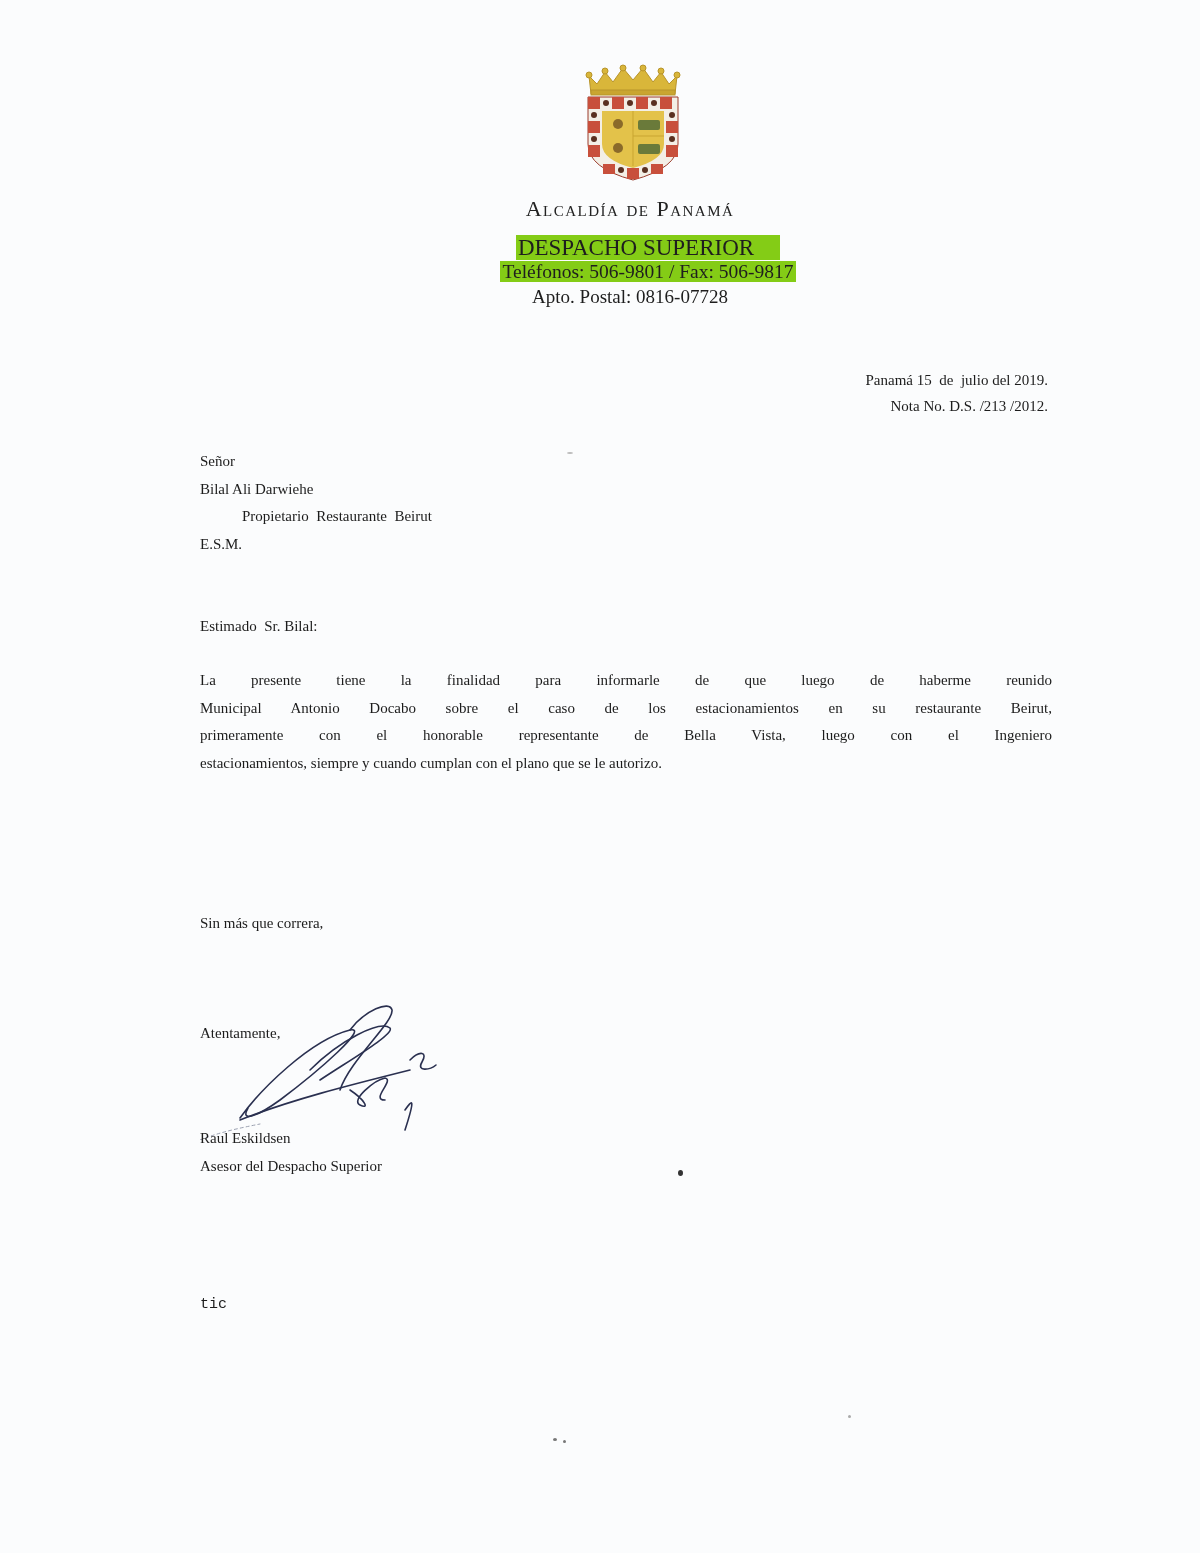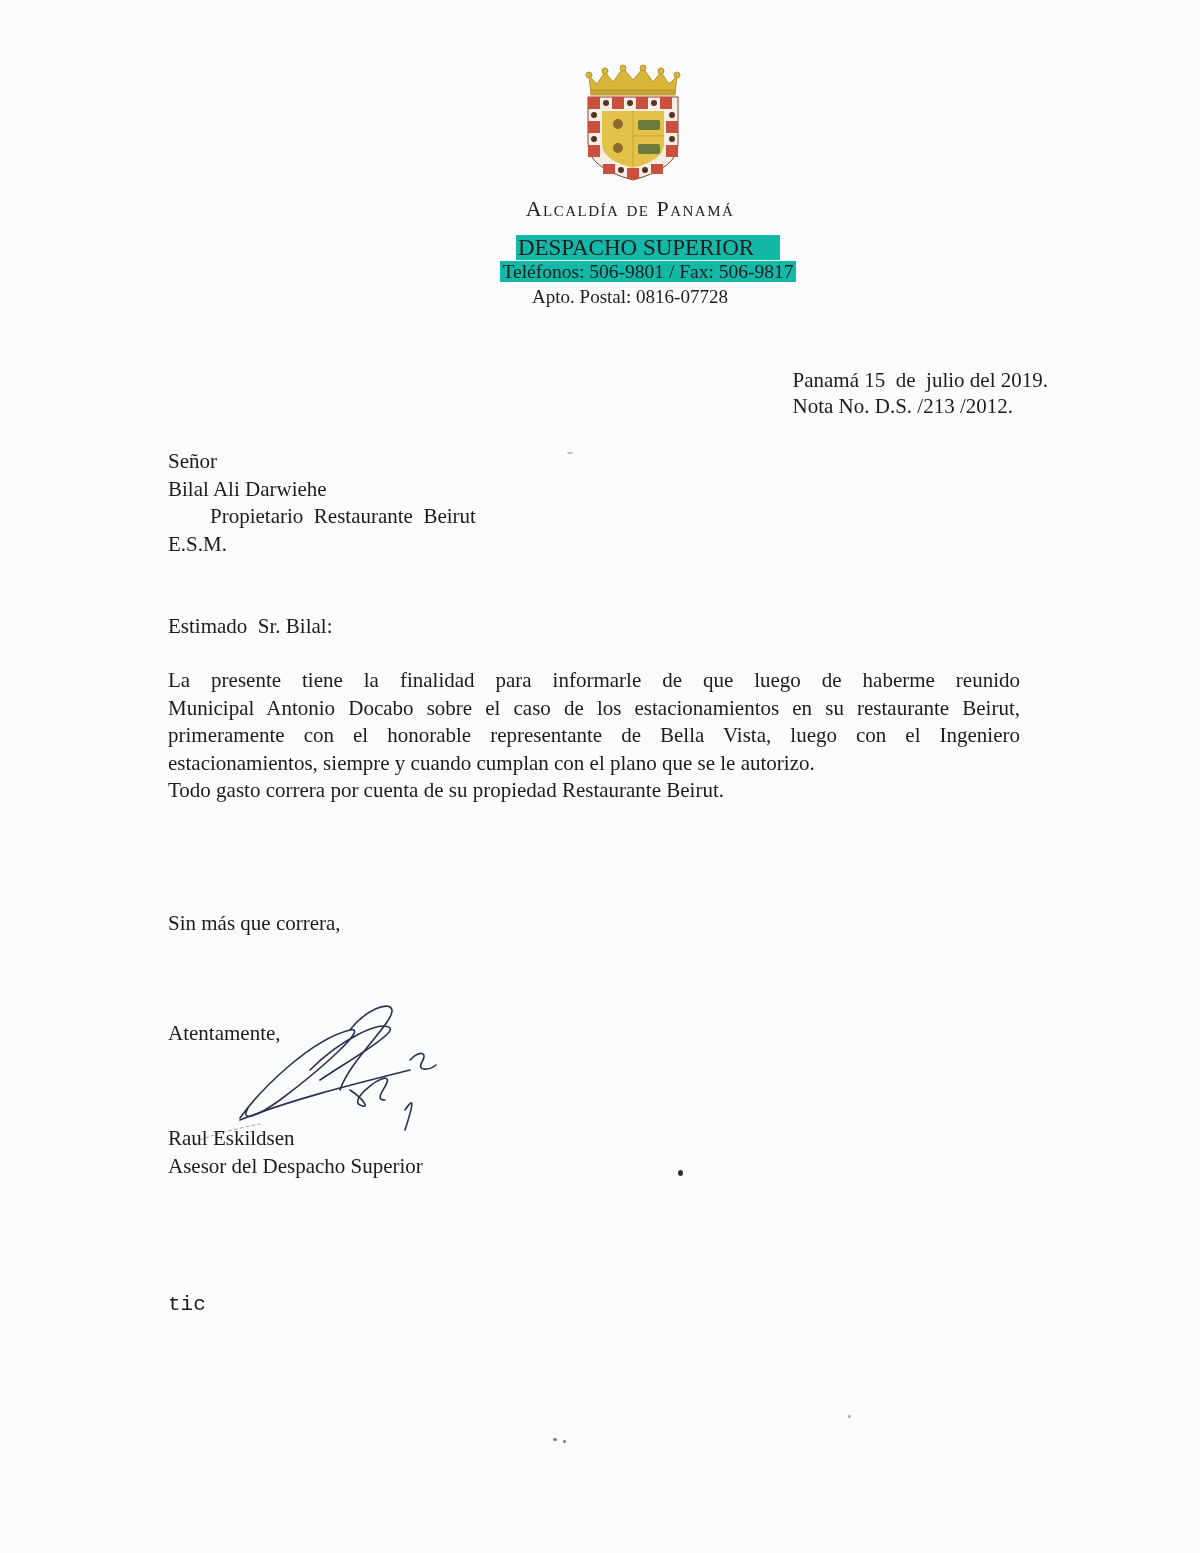--- a/index.html
+++ b/index.html
@@ -6,26 +6,26 @@
   body {
     width: 1200px; height: 1553px; position: relative; overflow: hidden;
     background: #fbfcfd;
     font-family: "Liberation Serif", "DejaVu Serif", serif;
     color: #1c1c1c;
   }
   .abs { position: absolute; }
   .crest { left: 583px; top: 64px; width: 100px; height: 118px; }
   .hdr { left: 0; width: 1260px; text-align: center; }
   .alcaldia { top: 196px; font-size: 22px; letter-spacing: 1.5px; font-variant: small-caps; color: #222; }
-  .hl { background: #14b8a6; padding: 0 2px; margin-left: 36px; }
+  .hl { background: #84cc16; padding: 0 2px; margin-left: 36px; }
   .despacho { top: 235px; font-size: 23px; color: #1e1e1e; }
   .telefonos { top: 261px; font-size: 19.5px; color: #1e1e1e; }
   .postal { top: 286px; font-size: 19px; color: #1e1e1e; }
-  .right { right: 152px; text-align: left; font-size: 21px; line-height: 26px; top: 367px; margin-left: 20px; }
-  .block { left: 168px; font-size: 21px; line-height: 27.5px; }
+  .right { right: 152px; text-align: right; font-size: 15px; line-height: 26px; top: 367px; margin-left: 20px; }
+  .block { left: 200px; font-size: 15px; line-height: 27.5px; }
   .addr { top: 448px; }
   .saludo { top: 613px; }
   .body-p { top: 667px; width: 852px; text-align: justify; text-align-last: justify; }
   .body-p .line { display: block; text-align: justify; text-align-last: justify; white-space: nowrap; }
   .body-p .line.last { text-align-last: left; }
   .closing { top: 910px; }
   .atent { top: 1020px; }
   .firmante { top: 1125px; }
   .tic { top: 1291px; font-family: Liberation Mono, monospace; }
   .sig { left: 200px; top: 1000px; width: 260px; height: 140px; }
@@ -110,21 +110,20 @@
   <div>E.S.M.</div>
 </div>
 
 <div class="abs block saludo" style="white-space:pre;">Estimado  Sr. Bilal:</div>
 
 <div class="abs block body-p">
   <span class="line">La  presente  tiene  la  finalidad   para informarle de  que  luego  de  haberme reunido</span>
   <span class="line">Municipal Antonio Docabo  sobre  el caso de los estacionamientos en su restaurante Beirut,</span>
   <span class="line">primeramente   con el honorable representante   de Bella Vista, luego con el Ingeniero</span>
   <span class="line last">estacionamientos, siempre y cuando cumplan con el plano que  se le  autorizo.</span>
-  <span class="line last">Todo gasto correra  por  cuenta de su propiedad Restaurante Beirut.</span>
 </div>
 
 <div class="abs block closing">Sin más que correra,</div>
 <div class="abs block atent">Atentamente,</div>
 
 <div class="abs sig">
   <svg width="260" height="140" viewBox="0 0 260 140" fill="none" stroke="#2a3050" stroke-width="1.6" stroke-linecap="round">
     <path d="M40 118 C60 90 110 40 150 30 C170 26 120 70 80 100 C55 118 40 122 48 108"></path>
     <path d="M150 30 C165 10 190 0 192 10 C194 22 150 60 140 90"></path>
     <path d="M110 70 C140 40 180 20 190 28 C195 34 150 60 120 80"></path>

